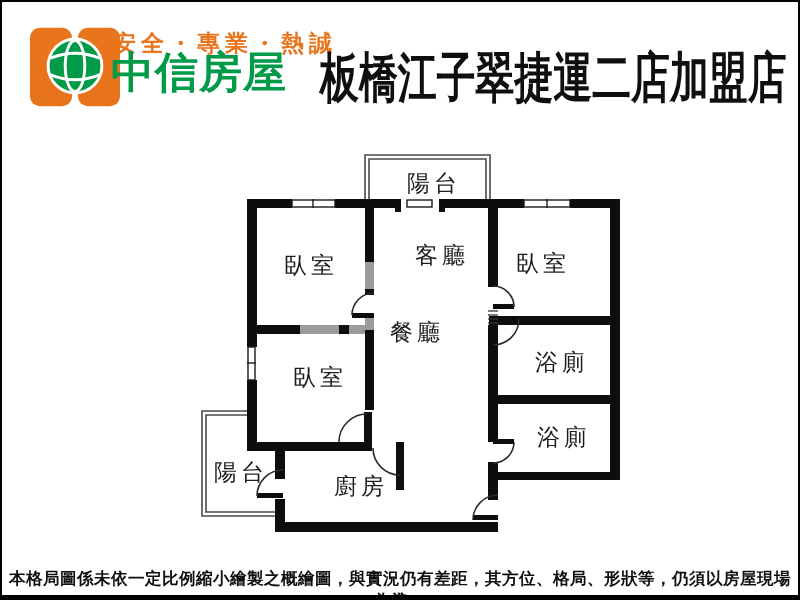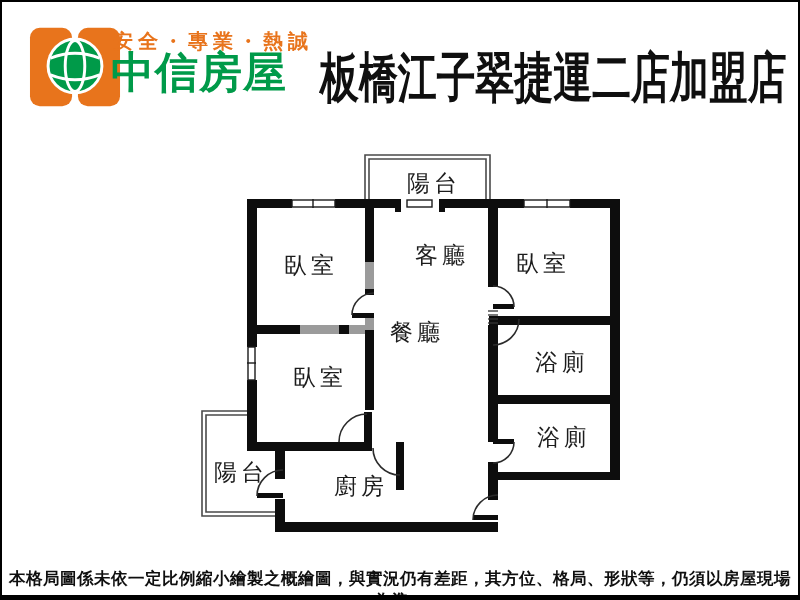--- a/index.html
+++ b/index.html
@@ -6,21 +6,21 @@
   #frame{
     position:relative; width:796px; height:593px;
     border:2px solid #000; border-bottom-width:5px;
     background:#fff; overflow:hidden;
     font-family:"Liberation Sans", sans-serif;
   }
   
   #logo{position:absolute; left:26px; top:18px; width:94px; height:92px;}
   #tagline{
     position:absolute; left:111px; top:26px;
-    font-size:20px; font-weight:bold; letter-spacing:5px; white-space:nowrap;
+    font-size:23px; font-weight:bold; letter-spacing:5px; white-space:nowrap;
   }
   #brand{
     position:absolute; left:109px; top:42px;
     font-size:43px; font-weight:bold; letter-spacing:1px; white-space:nowrap;
   }
   #store-title{
     position:absolute; left:318px; top:40px;
     font-size:54px; font-weight:bold; color:#0f0f0f; white-space:nowrap;
     transform:scaleX(0.72); transform-origin:left center;
   }

